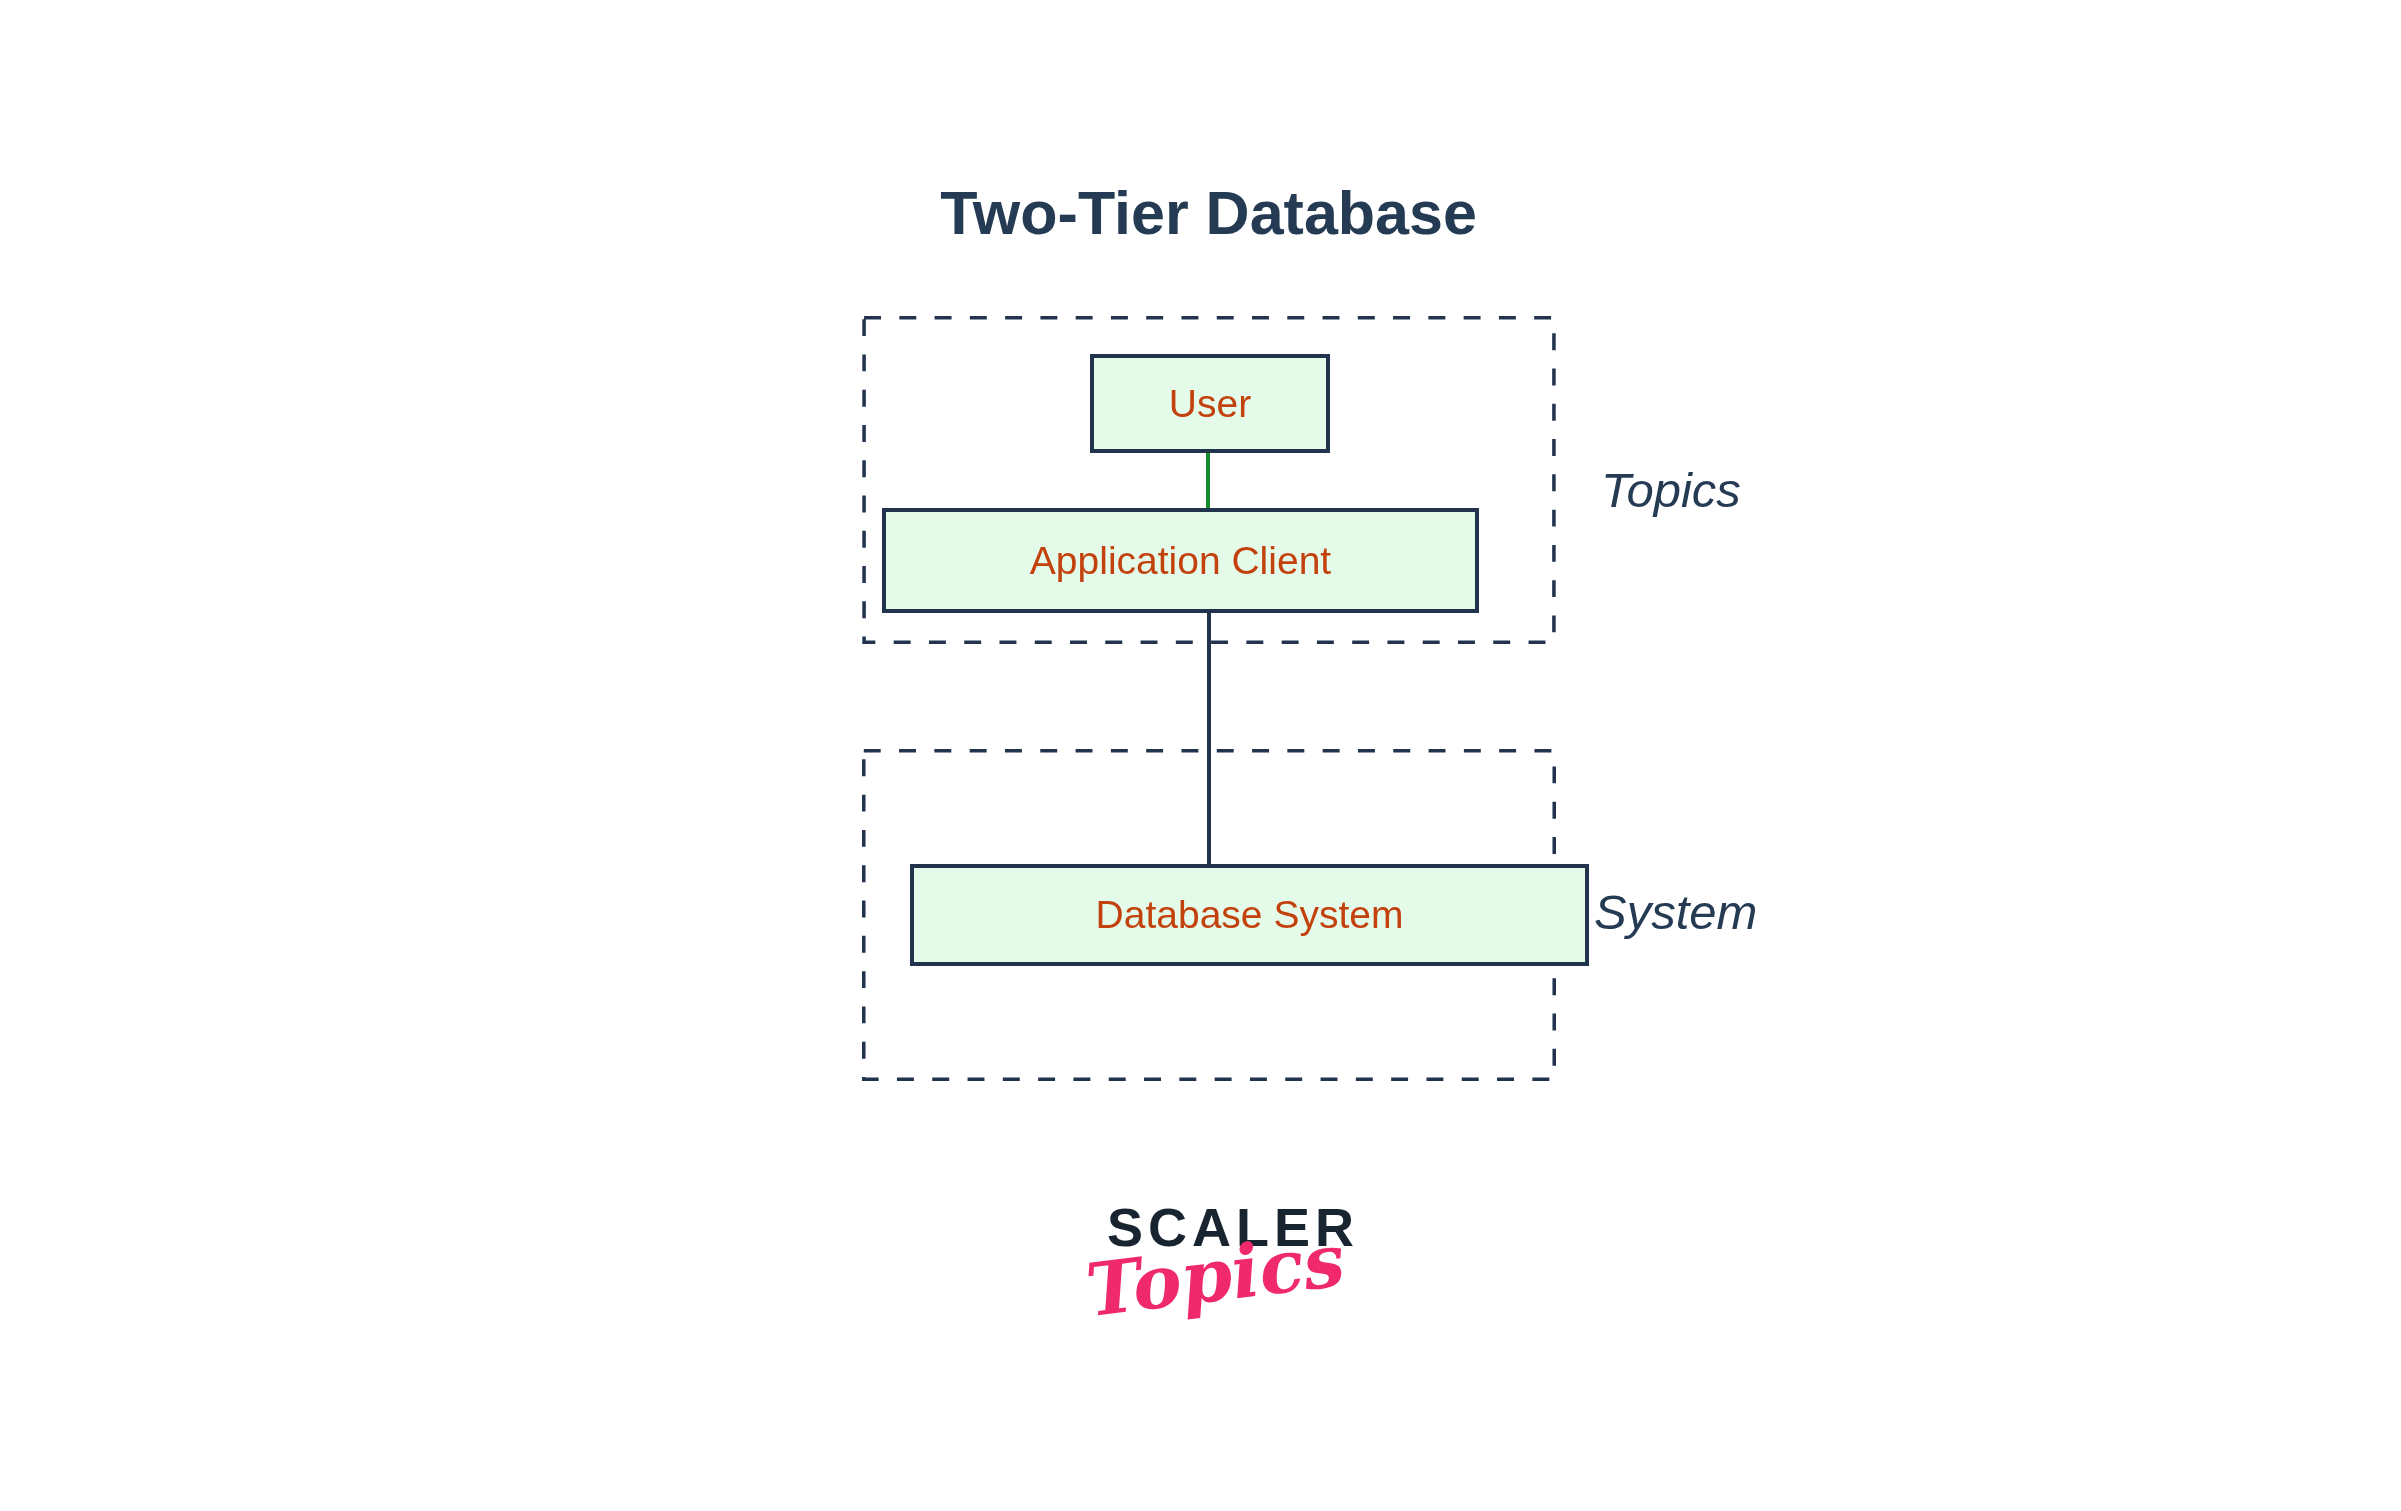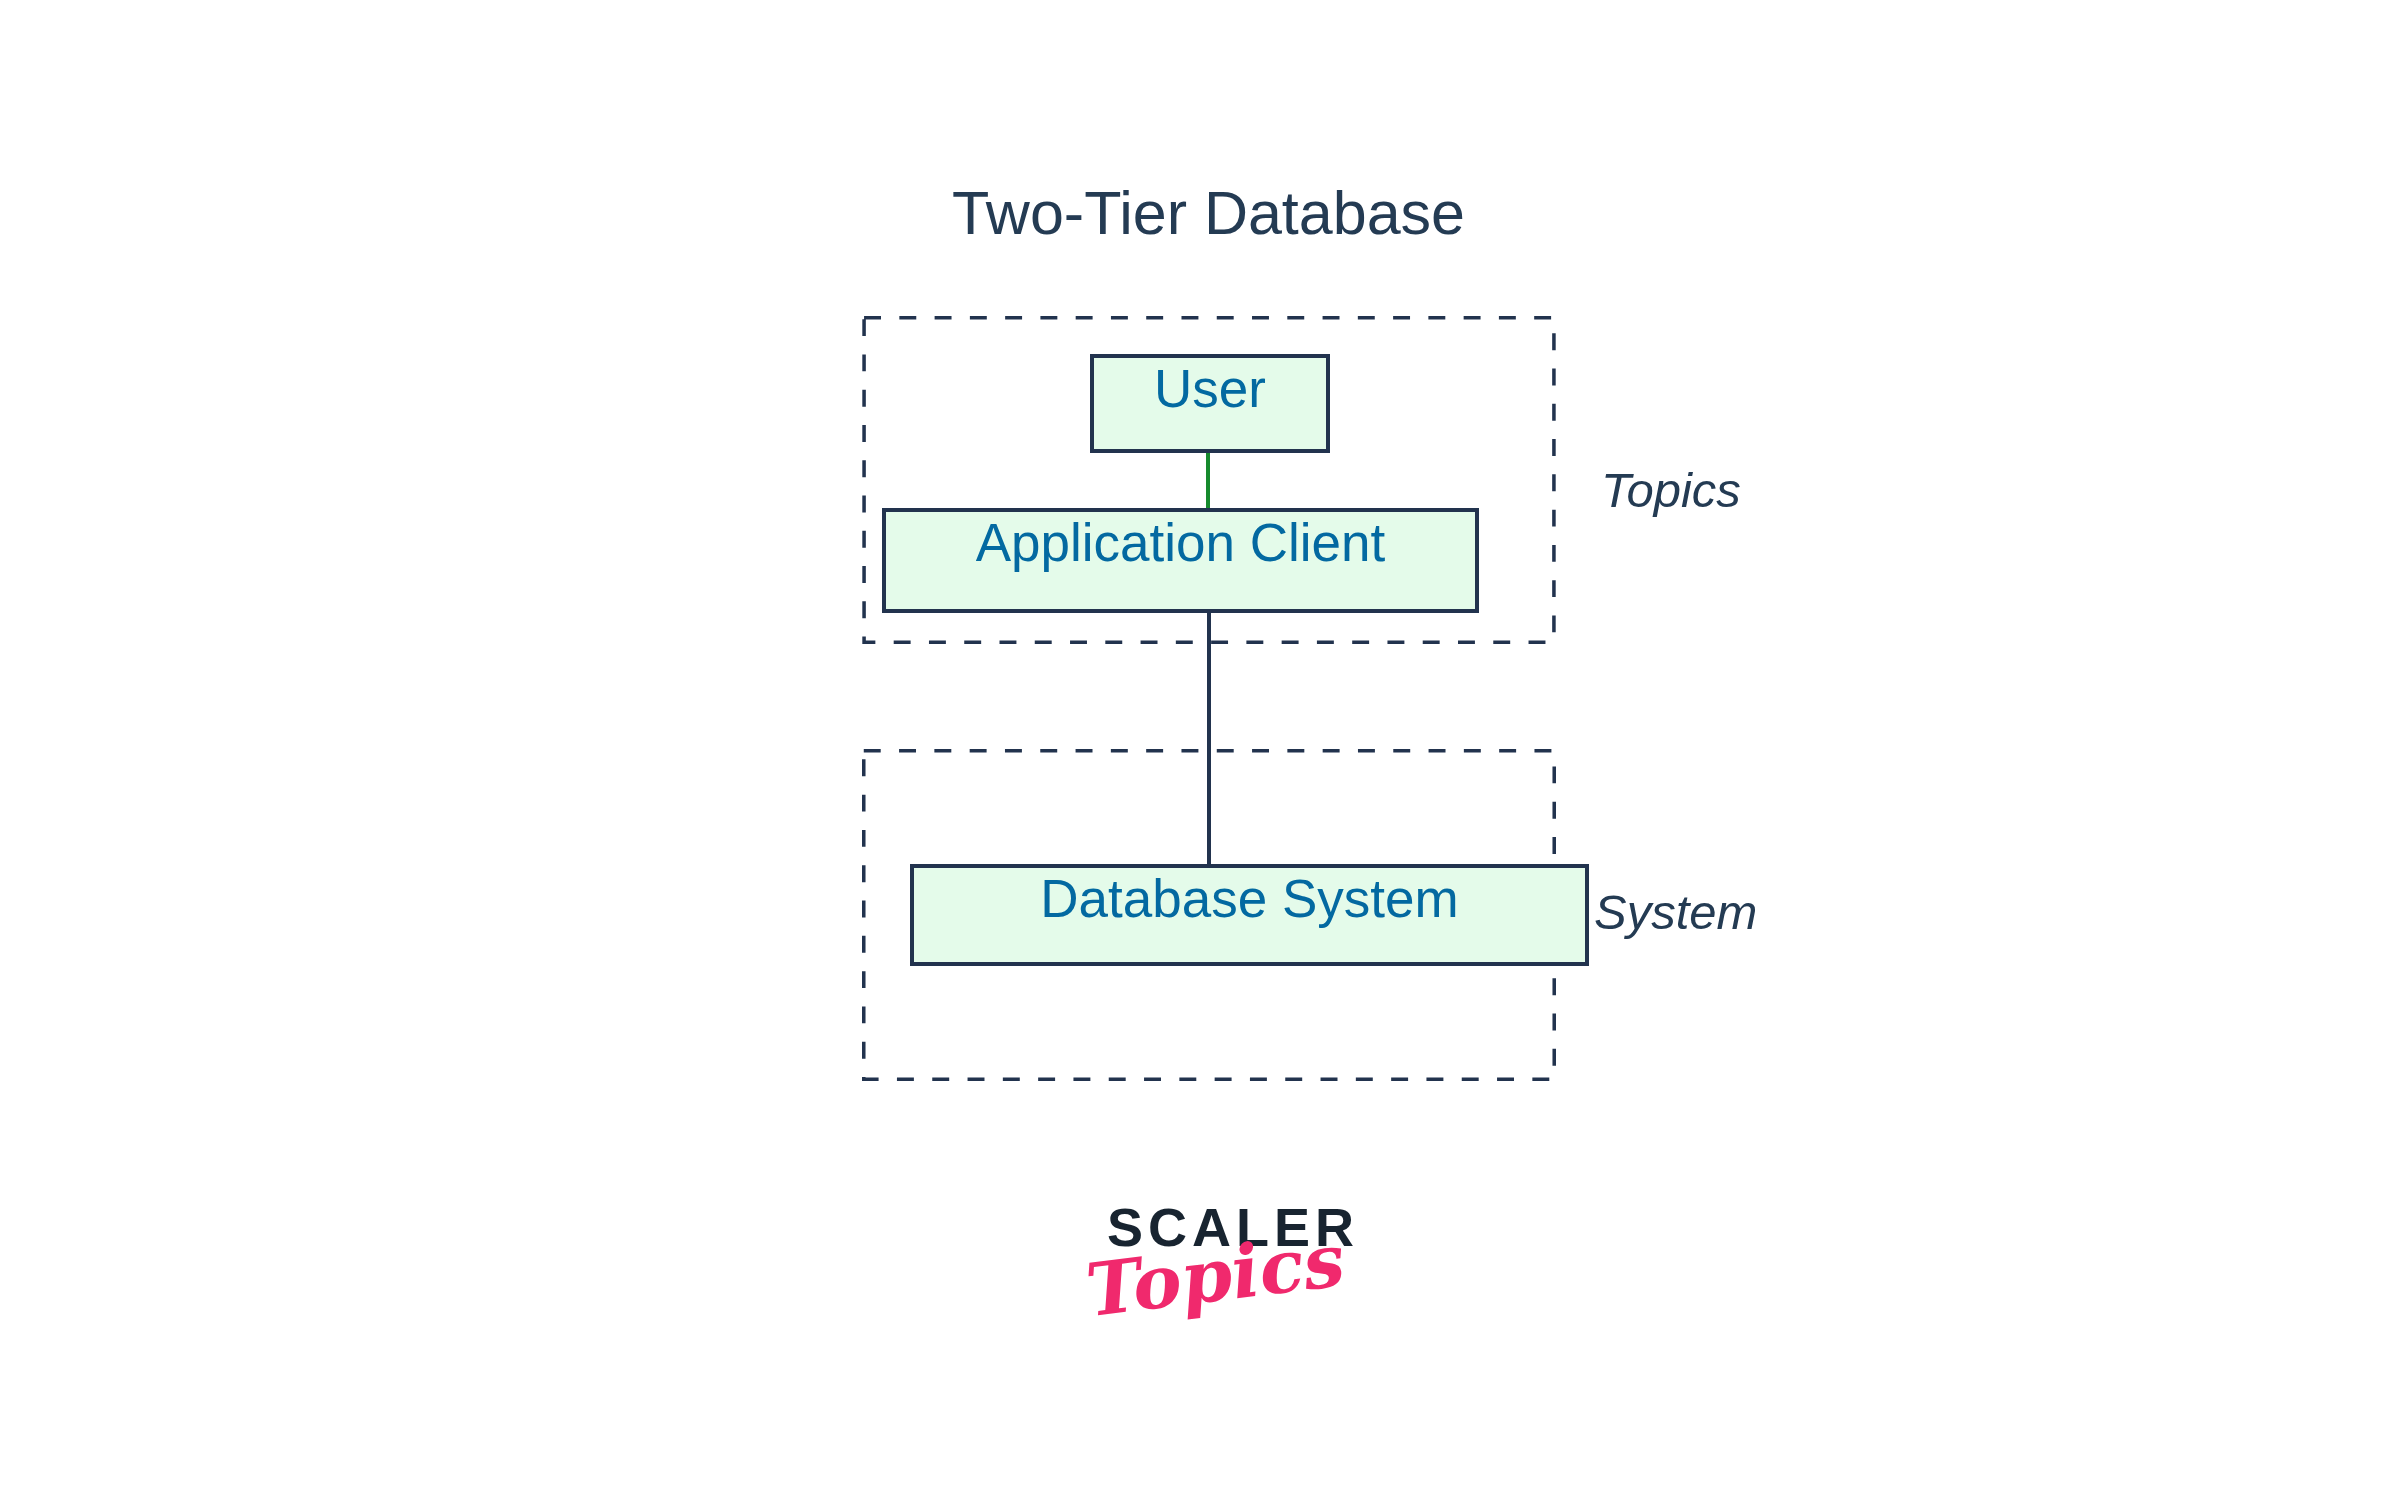--- a/index.html
+++ b/index.html
@@ -17,39 +17,40 @@
   }
   .title {
     position: absolute;
     left: 820px;
     top: 178px;
     width: 777px;
     margin: 0;
     text-align: center;
     font-size: 61px;
     line-height: 71px;
-    font-weight: normal;
+    font-weight: bold;
     color: #243b53;
     letter-spacing: 0px;
   }
   .tier-svg {
     position: absolute;
     overflow: visible;
   }
   .tier-svg.client-svg { left: 862px; top: 316px; }
   .tier-svg.server-svg { left: 862px; top: 749px; }
   .node {
     position: absolute;
     box-sizing: border-box;
     background: #e4fbea;
     border: 4.2px solid #22334e;
     display: flex;
+    align-items: center;
     justify-content: center;
-    color: #0369a1;
-    font-size: 53px;
+    color: #c2410c;
+    font-size: 39px;
     z-index: 3;
   }
   .node-user { left: 1090px; top: 354px; width: 240px; height: 99px; }
   .node-app  { left: 882px; top: 508px; width: 597px; height: 105px; }
   .node-db   { left: 910px; top: 864px; width: 679px; height: 102px; }
   .connector {
     position: absolute;
     z-index: 2;
   }
   .connector-green {

